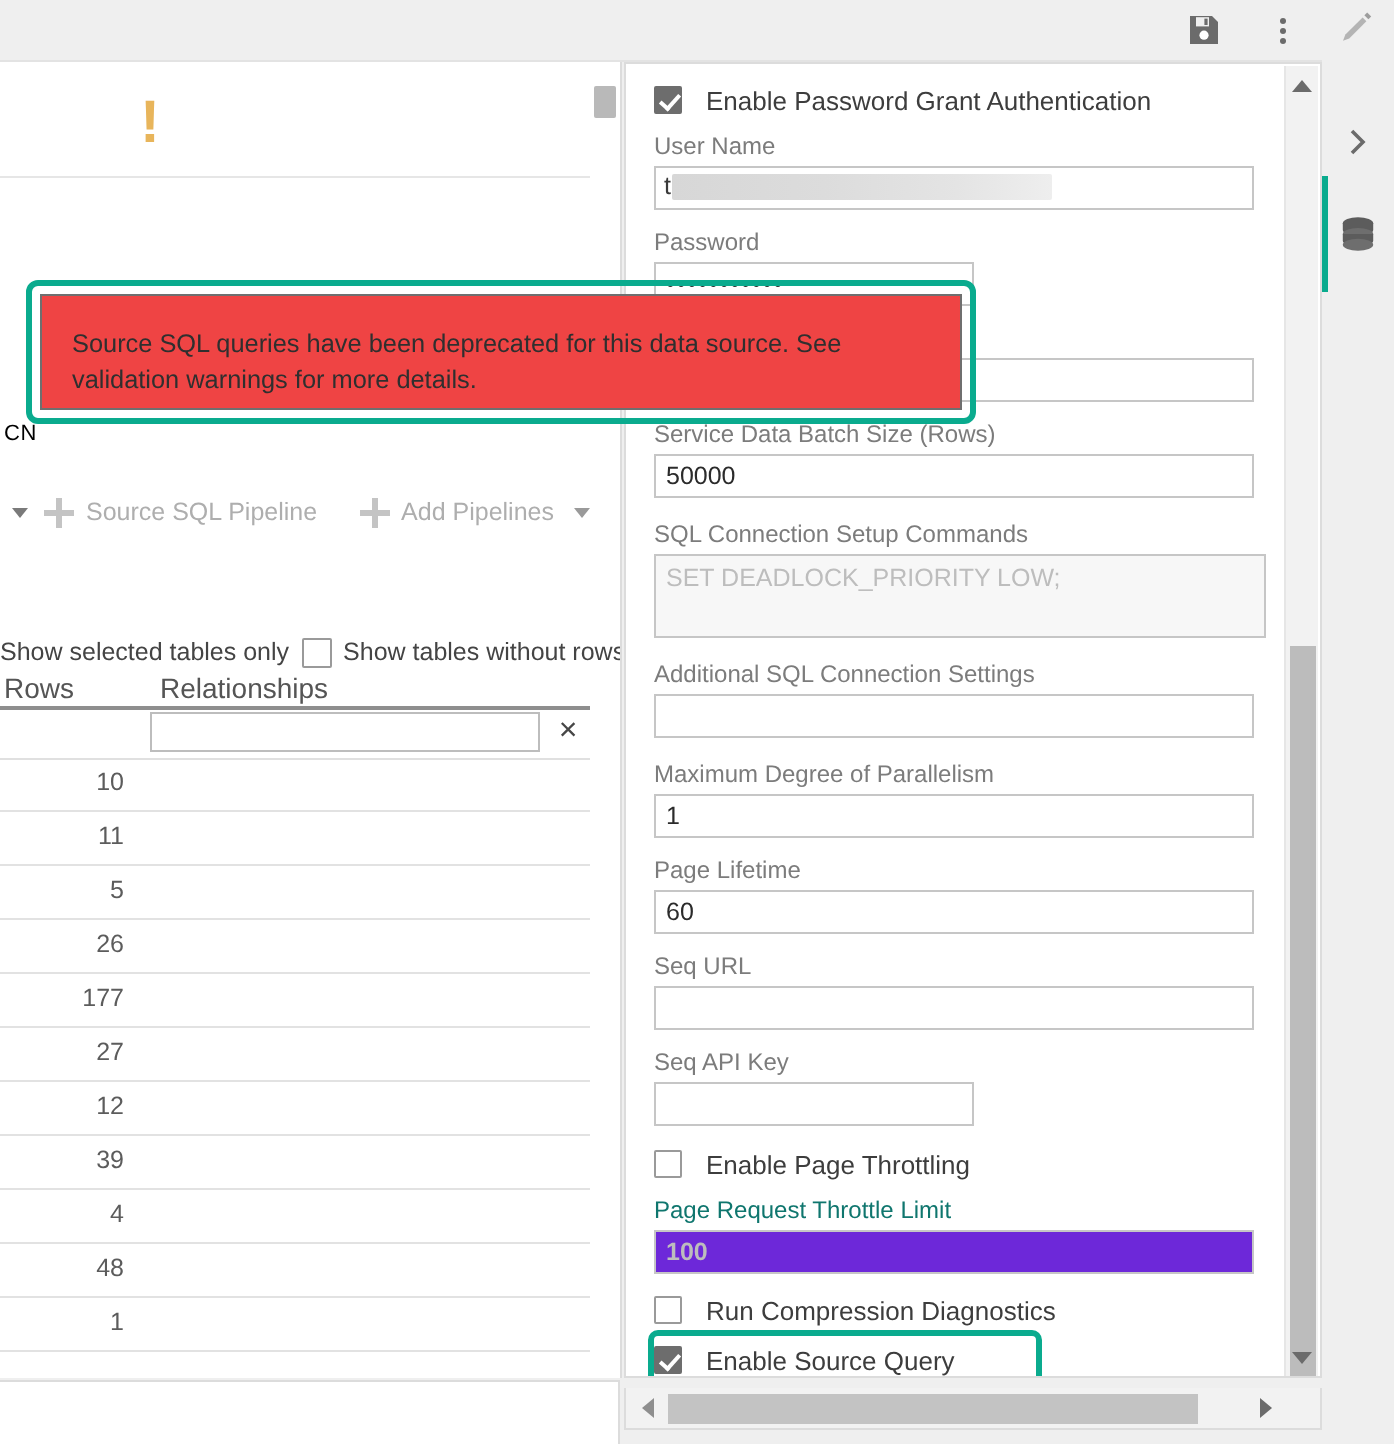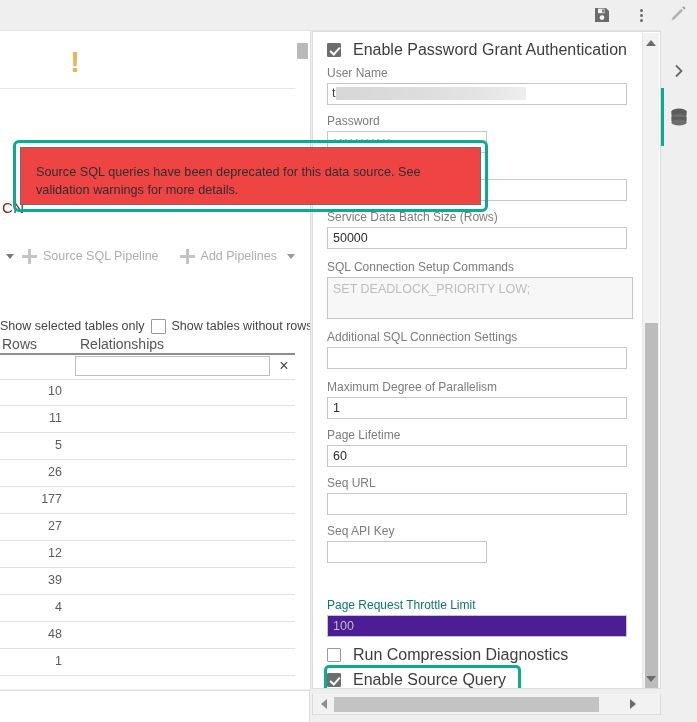--- a/index.html
+++ b/index.html
@@ -109,23 +109,23 @@
     position: absolute;
     right: 2px; top: 12px;
     width: 11px; height: 16px;
     background: #b9b9b9;
     border-radius: 1px;
     cursor: pointer;
   }
 
   .cn-ghost {
     position: absolute;
-    left: 2px; top: 168px;
-    font-size: 15px;
-    color: #7f1d1d;
+    left: 2px; top: 180px;
+    font-size: 11px;
+    color: #000000;
     letter-spacing: .3px;
   }
 
   
   .pipe-row {
     position: absolute;
     left: 0; top: 212px;
     width: 295px; height: 26px;
     display: flex;
     align-items: center;
@@ -294,22 +294,23 @@
     background: #ffffff;
     font-family: "Liberation Sans", sans-serif;
     font-size: 12.5px;
     color: #2b2b2b;
     padding: 0 5px;
     outline: none;
   }
   .inp-w-full { width: 300px; }
   .inp-w-mid { width: 160px; }
   .inp-ro {
-    background: #4c1d95;
+    background: #6d28d9;
     color: #b3b3b3;
+    font-weight: bold;
   }
   .inp::placeholder { color: #bdbdbd; }
   .ta {
     box-sizing: border-box;
     width: 306px; height: 42px;
     border: 1px solid #c6c6c6;
     background: #f7f7f7;
     color: #bdbdbd;
     font-family: "Liberation Sans", sans-serif;
     font-size: 12.5px;
@@ -338,21 +339,21 @@
 
   
   .cbrow {
     position: absolute;
     left: 14px;
     display: flex;
     align-items: center;
     height: 18px;
   }
   .cbrow .cbl {
-    font-size: 16px;
+    font-size: 13px;
     color: #3d3d3d;
     margin-left: 12px;
     white-space: nowrap;
   }
   .cbox {
     width: 14px; height: 14px;
     border: 1px solid #9a9a9a;
     background: #fff;
     box-sizing: border-box;
     flex: none;
@@ -666,20 +667,24 @@
       <div class="fld" style="top:444px;">
         <span class="lbl">Seq URL</span>
         <input class="inp inp-w-full" type="text" value="" style="">
       </div>
 
       <div class="fld" style="top:492px;">
         <span class="lbl">Seq API Key</span>
         <input class="inp inp-w-mid" type="text" value="" style="">
       </div>
 
+      <div class="cbrow" style="top:541px;">
+        <span class="cbox"></span>
+        <span class="cbl">Enable Page Throttling</span>
+      </div>
 
       <div class="fld" style="top:566px;">
         <span class="lbl lbl-dim">Page Request Throttle Limit</span>
         <input class="inp inp-w-full inp-ro" type="text" disabled="" placeholder="100" style="">
       </div>
 
       <div class="cbrow" style="top:614px;">
         <span class="cbox"></span>
         <span class="cbl">Run Compression Diagnostics</span>
       </div>

